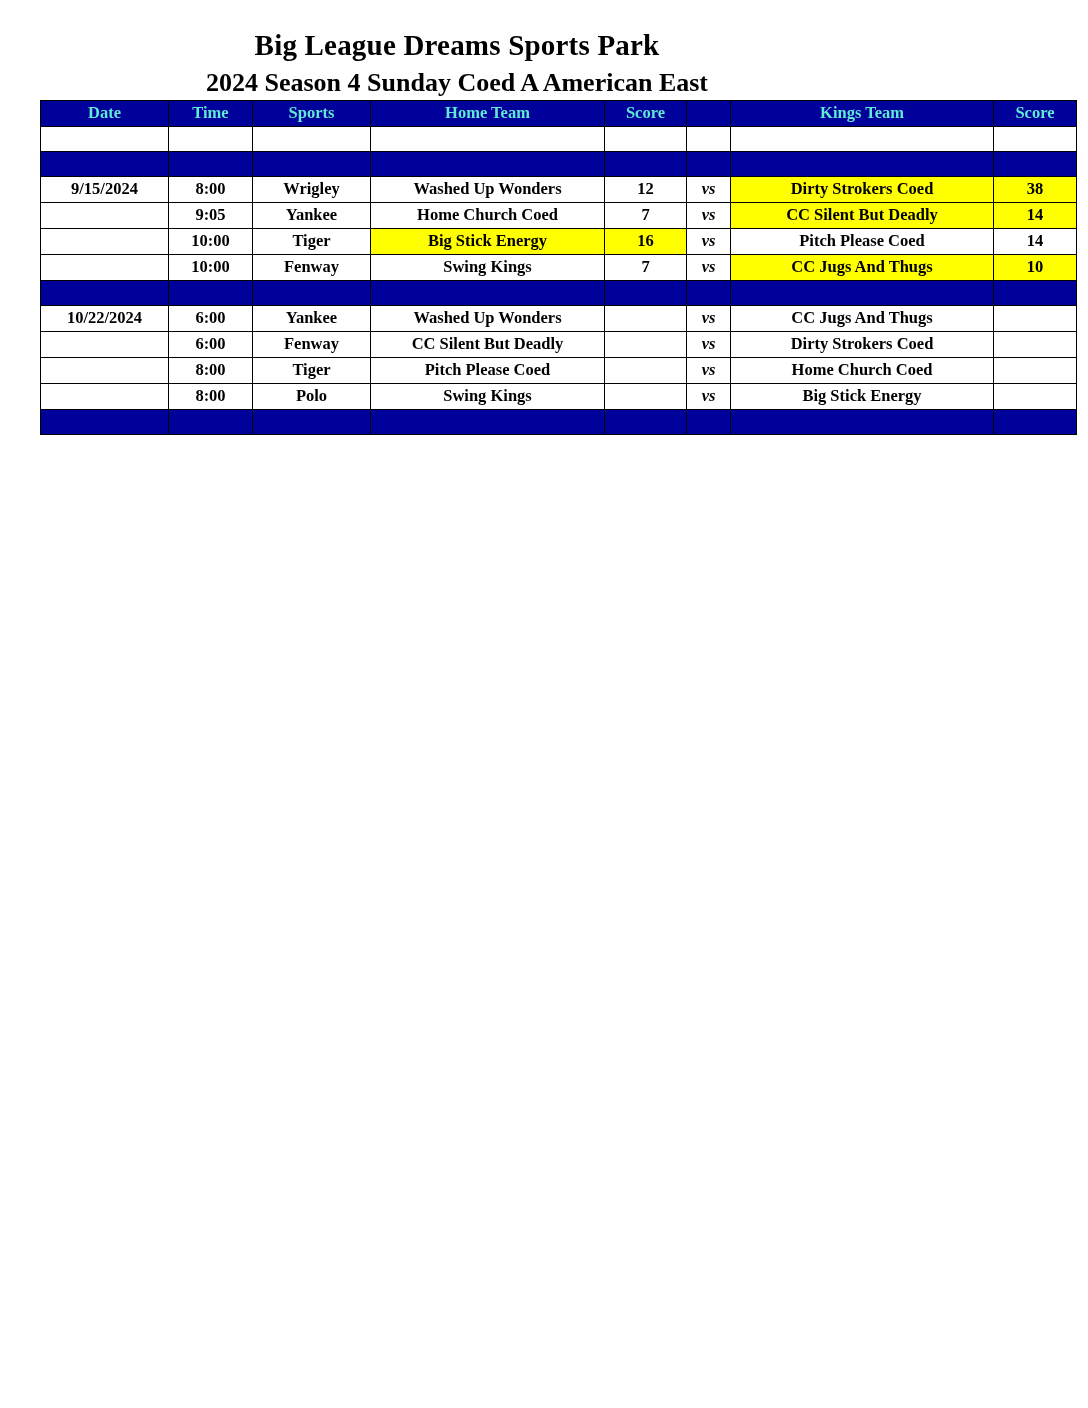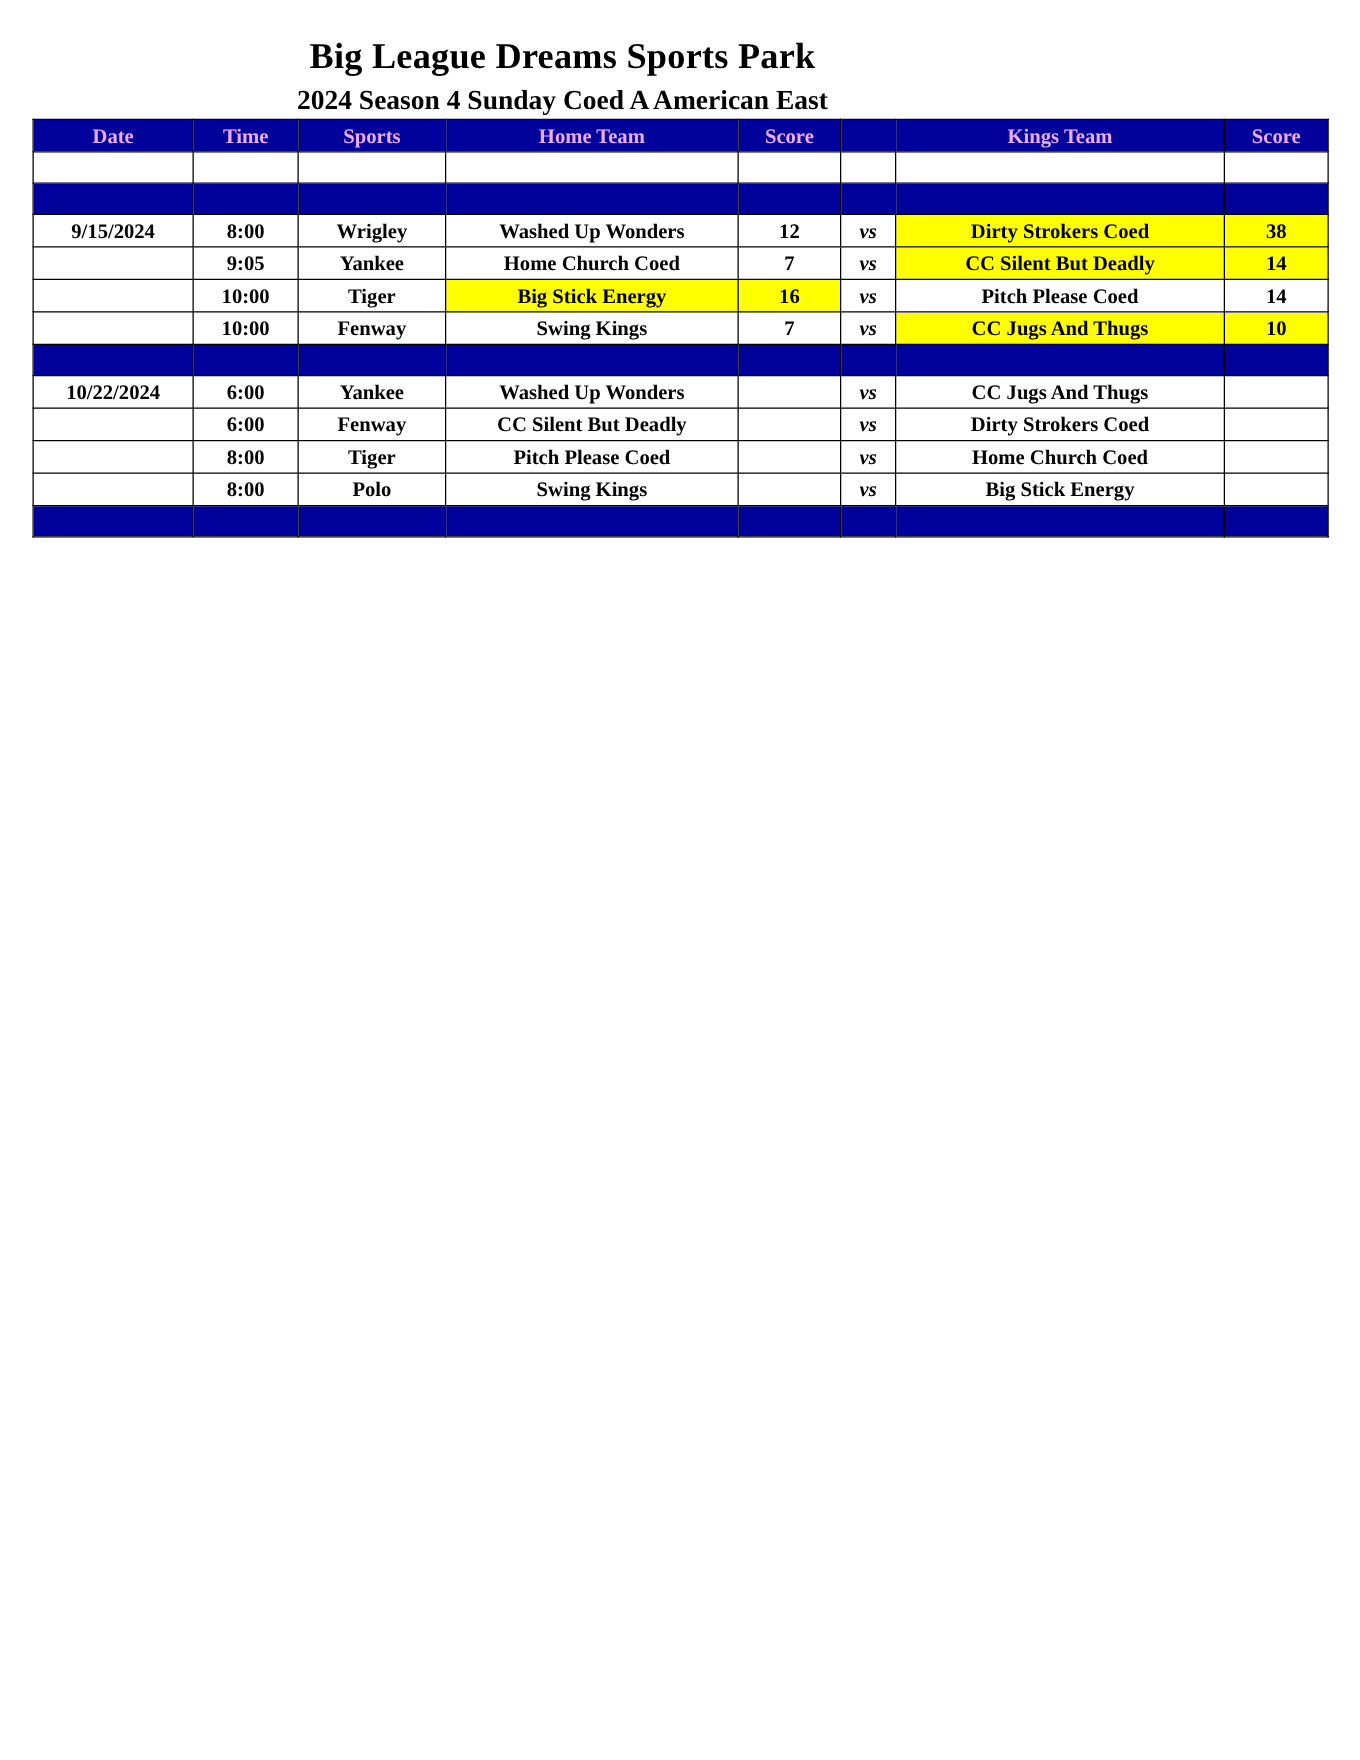--- a/index.html
+++ b/index.html
@@ -9,35 +9,35 @@
   }
   body {
     width: 1088px;
     height: 1408px;
     font-family: "Liberation Serif", "DejaVu Serif", serif;
     color: #000000;
     position: relative;
     overflow: hidden;
   }
   .page {
-    padding: 24px 26px 0 26px;
+    padding: 24px 26px 0 40px;
     box-sizing: border-box;
     width: 900px;
   }
   .title {
     text-align: center;
     font-size: 29px;
     font-weight: bold;
     letter-spacing: 0.2px;
     margin: 4px 0 2px 0;
     line-height: 1.2;
   }
   .subtitle {
     text-align: center;
-    font-size: 22px;
+    font-size: 26px;
     font-weight: bold;
     margin: 4px 0 2px 0;
     line-height: 1.2;
   }
   .note {
     text-align: center;
     font-size: 15px;
     font-style: italic;
     font-weight: bold;
     margin: 6px 0 10px 0;
@@ -57,21 +57,21 @@
     font-size: 16.5px;
     font-weight: bold;
     text-align: center;
     vertical-align: middle;
     line-height: 1.1;
     overflow: hidden;
     white-space: nowrap;
   }
   thead th {
     background: #00009B;
-    color: #f0abfc;
+    color: #5eead4;
     font-size: 17px;
     height: 27px;
   }
   
   col.c-date   { width: 128px; }
   col.c-time   { width: 84px;  }
   col.c-rep    { width: 118px; }
   col.c-home   { width: 234px; }
   col.c-score1 { width: 82px;  }
   col.c-vs     { width: 44px;  }

